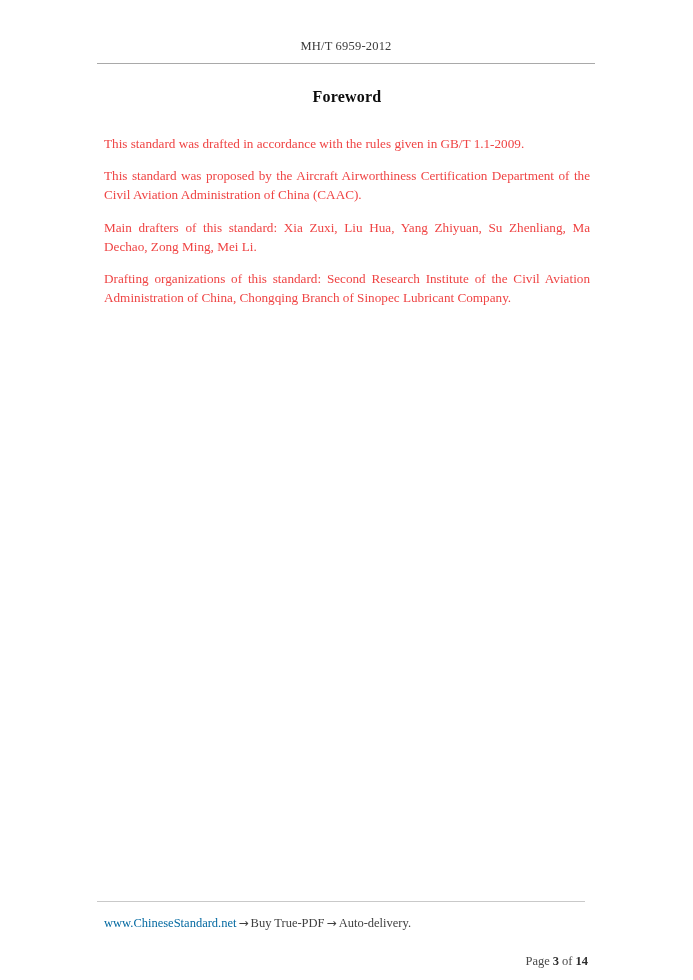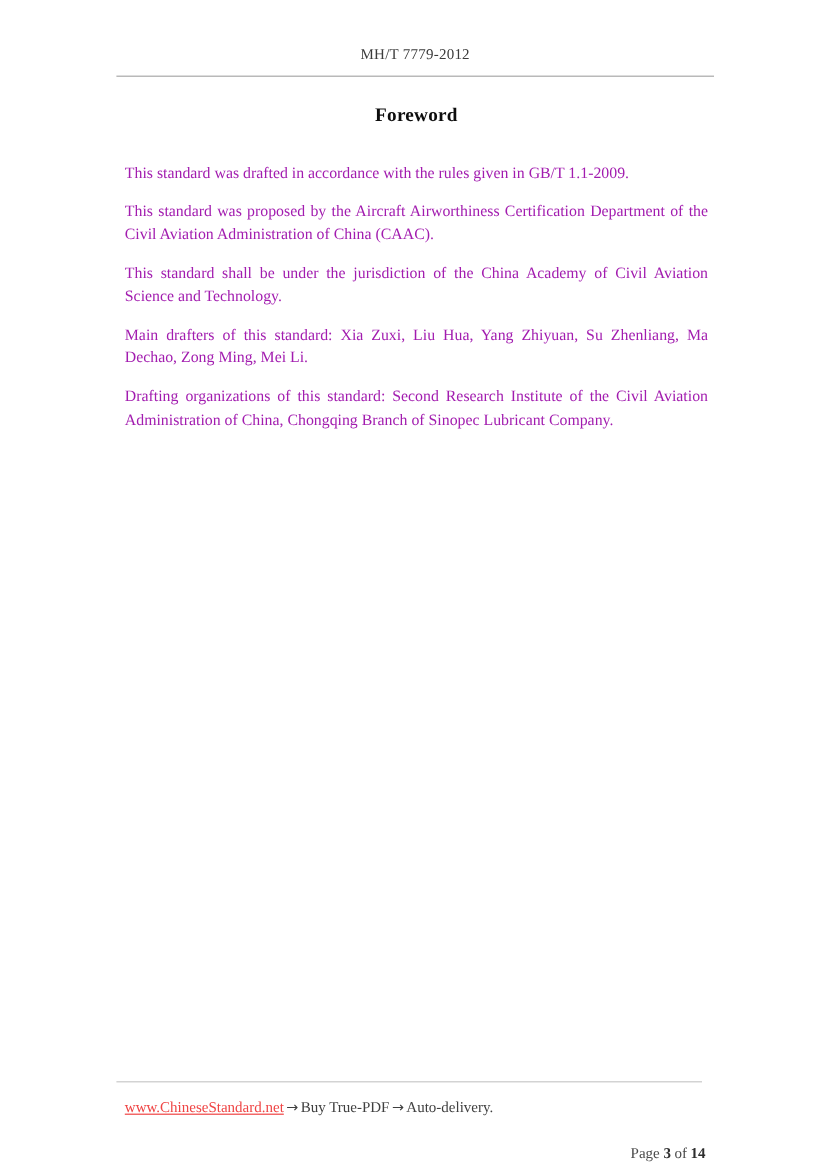--- a/index.html
+++ b/index.html
@@ -66,21 +66,21 @@
     line-height: 22px;
     letter-spacing: 0.2px;
   }
 
   p.para {
     margin: 13px 0 12px 0;
     font-size: 13.2px;
     line-height: 19.2px;
     text-align: justify;
     text-justify: inter-word;
-    color: #a21caf;
+    color: #ef4444;
     hyphens: none;
   }
   p.para:last-child {
     margin-bottom: 0;
   }
   
   p.para.justify-all {
     text-align: justify;
   }
 
@@ -103,22 +103,21 @@
     line-height: 20px;
     color: #3f3f3f;
   }
   .footer-left {
     position: absolute;
     left: 0;
     top: 0;
     white-space: nowrap;
   }
   .footer-url {
-    text-decoration: underline;
-    color: #ef4444;
+    color: #0369a1;
     cursor: pointer;
   }
   .footer-arrow {
     font-family: "DejaVu Sans", sans-serif;
     font-size: 12px;
     padding: 0 2px;
     color: #3f3f3f;
   }
   .footer-right {
     position: absolute;
@@ -136,34 +135,33 @@
   .footer-right .word {
     padding: 0 1px;
   }
 </style>
 </head>
 <body>
 
 <div class="page">
 
   <div class="header">
-    <span class="header-title">MH/T 7779-2012</span>
+    <span class="header-title">MH/T 6959-2012</span>
   </div>
   <div class="header-rule"></div>
 
   <div class="content">
 
     <h1 class="doc-title">Foreword</h1>
 
     <p class="para">This standard was drafted in accordance with the rules given in GB/T 1.1-2009.</p>
 
     <p class="para">This standard was proposed by the Aircraft Airworthiness Certification Department of the Civil Aviation Administration of China (CAAC).</p>
 
 
-    <p class="para">This standard shall be under the jurisdiction of the China Academy of Civil Aviation Science and Technology.</p>
 
     <p class="para">Main drafters of this standard: Xia Zuxi, Liu Hua, Yang Zhiyuan, Su Zhenliang, Ma Dechao, Zong Ming, Mei Li.</p>
 
     <p class="para">Drafting organizations of this standard: Second Research Institute of the Civil Aviation Administration of China, Chongqing Branch of Sinopec Lubricant Company.</p>
 
   </div>
 
   <div class="footer-rule"></div>
 
   <div class="footer">

